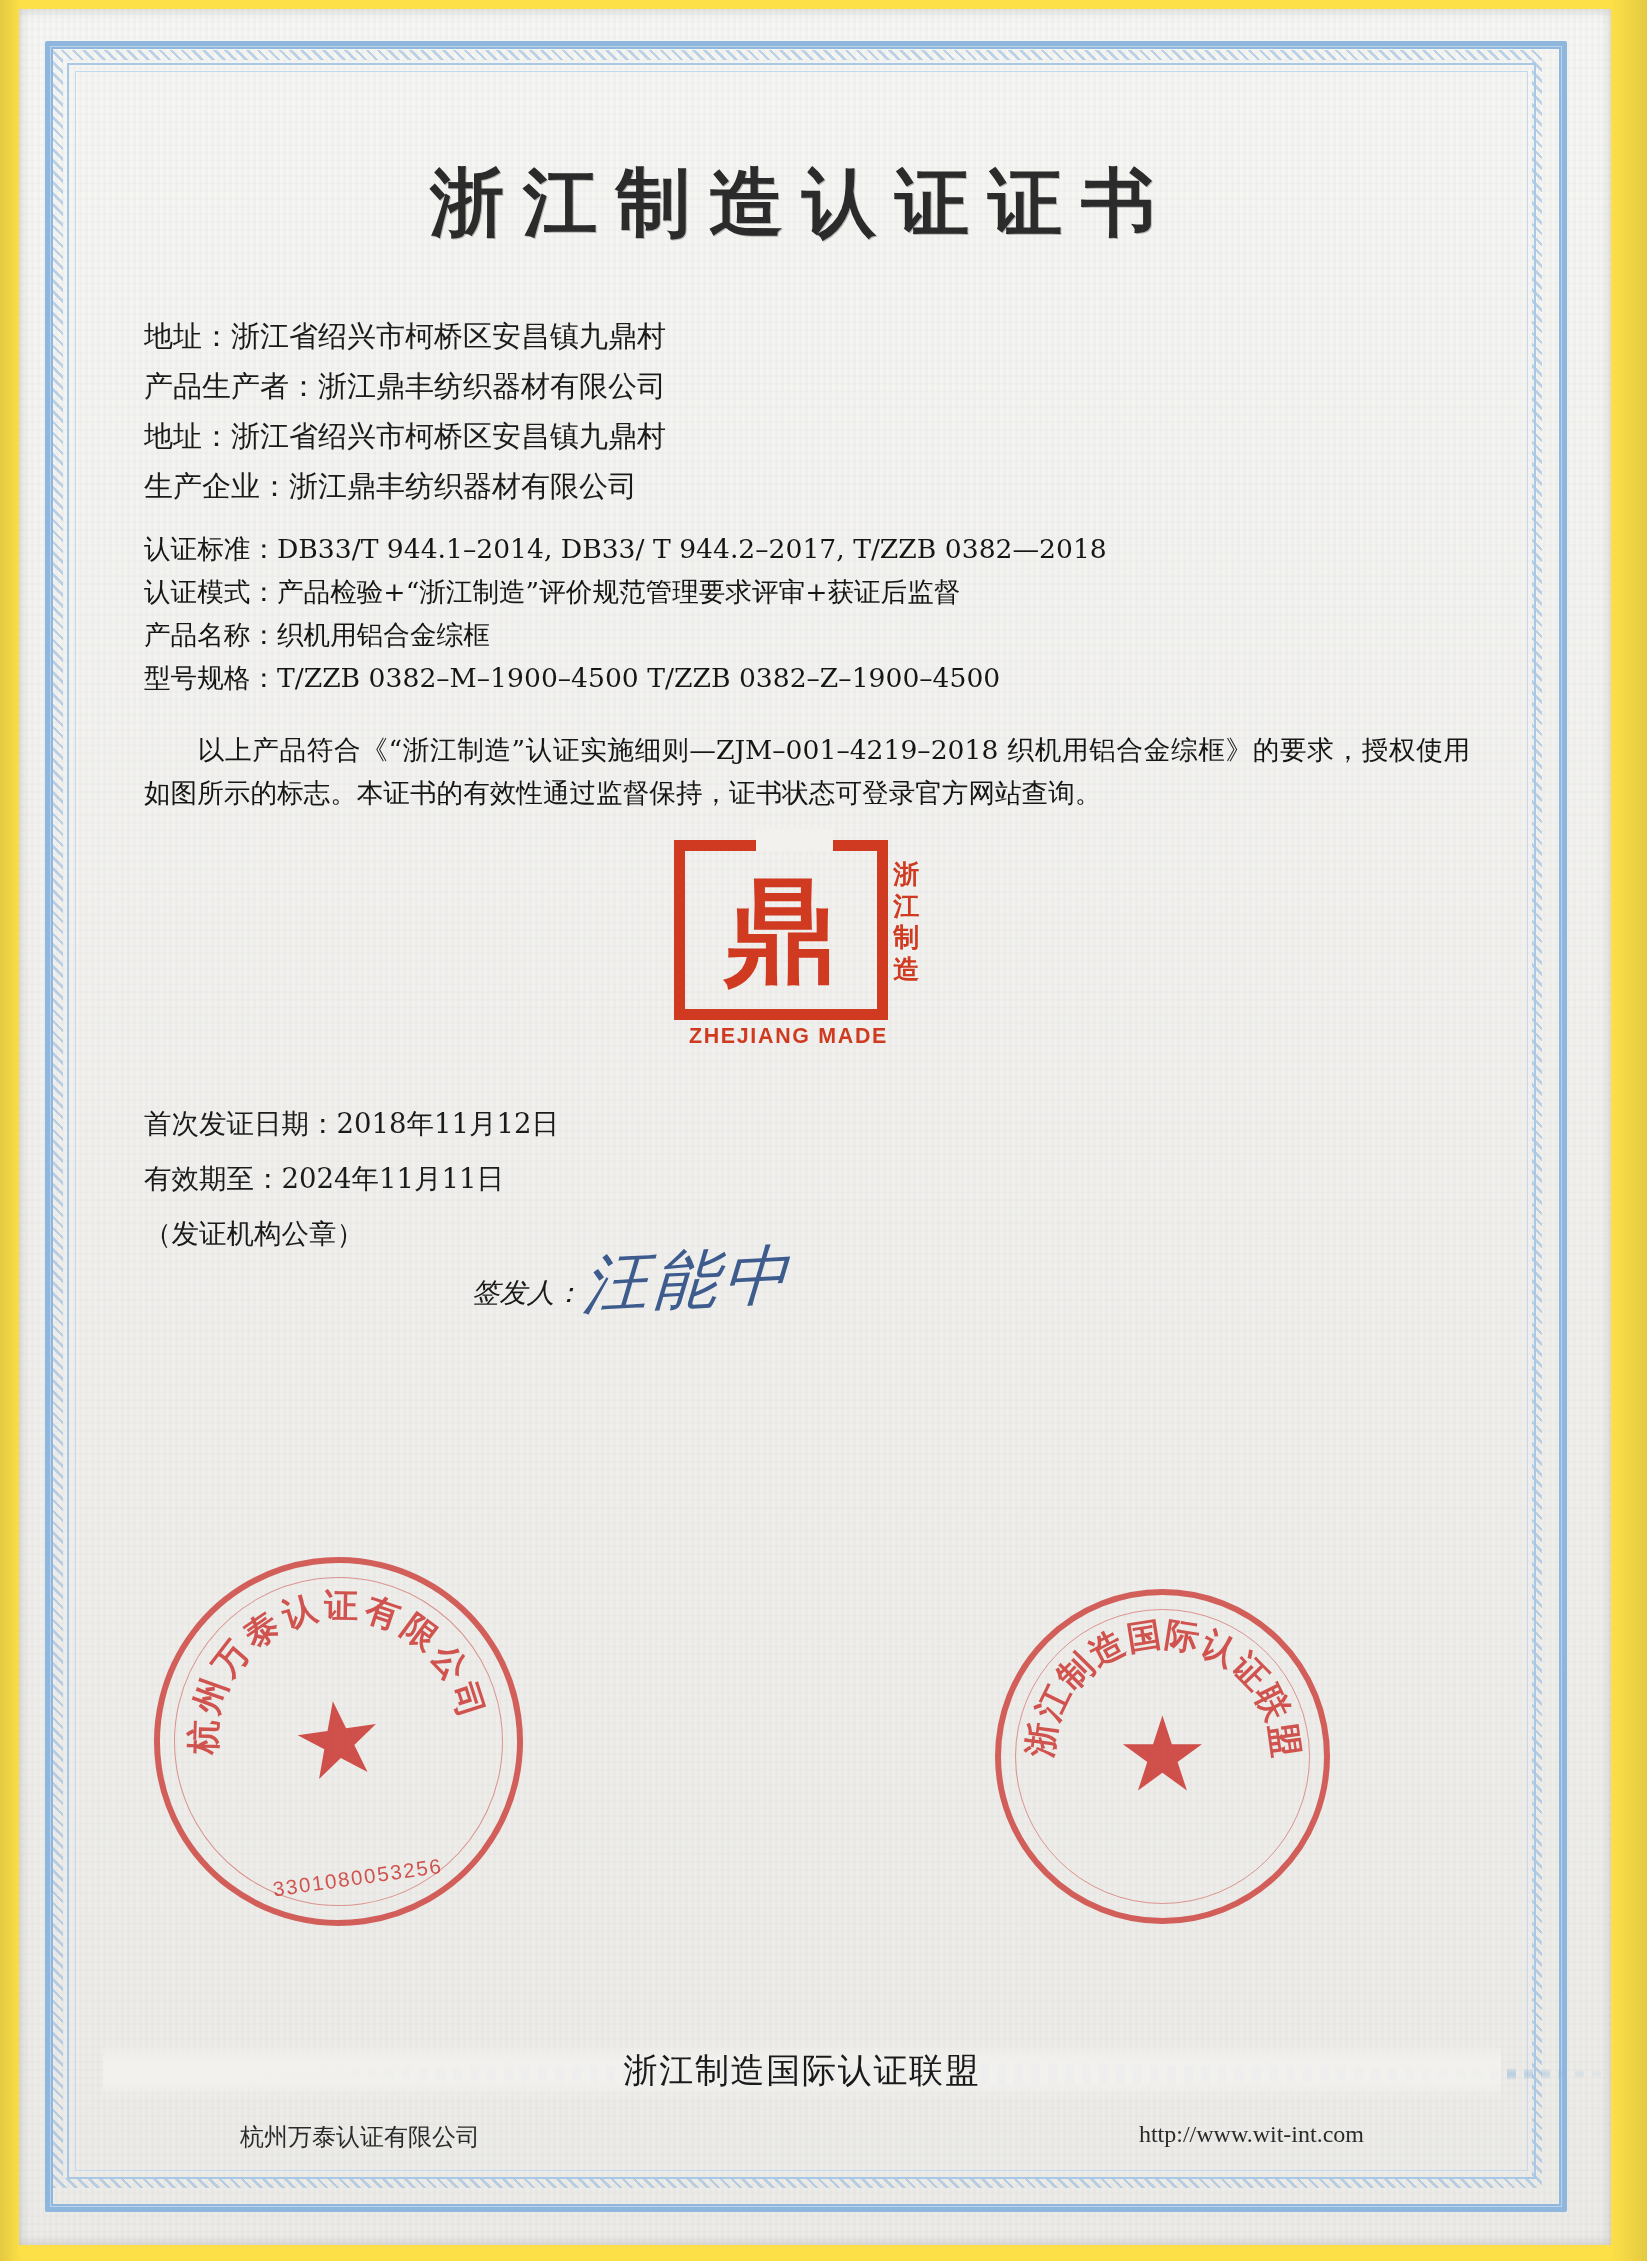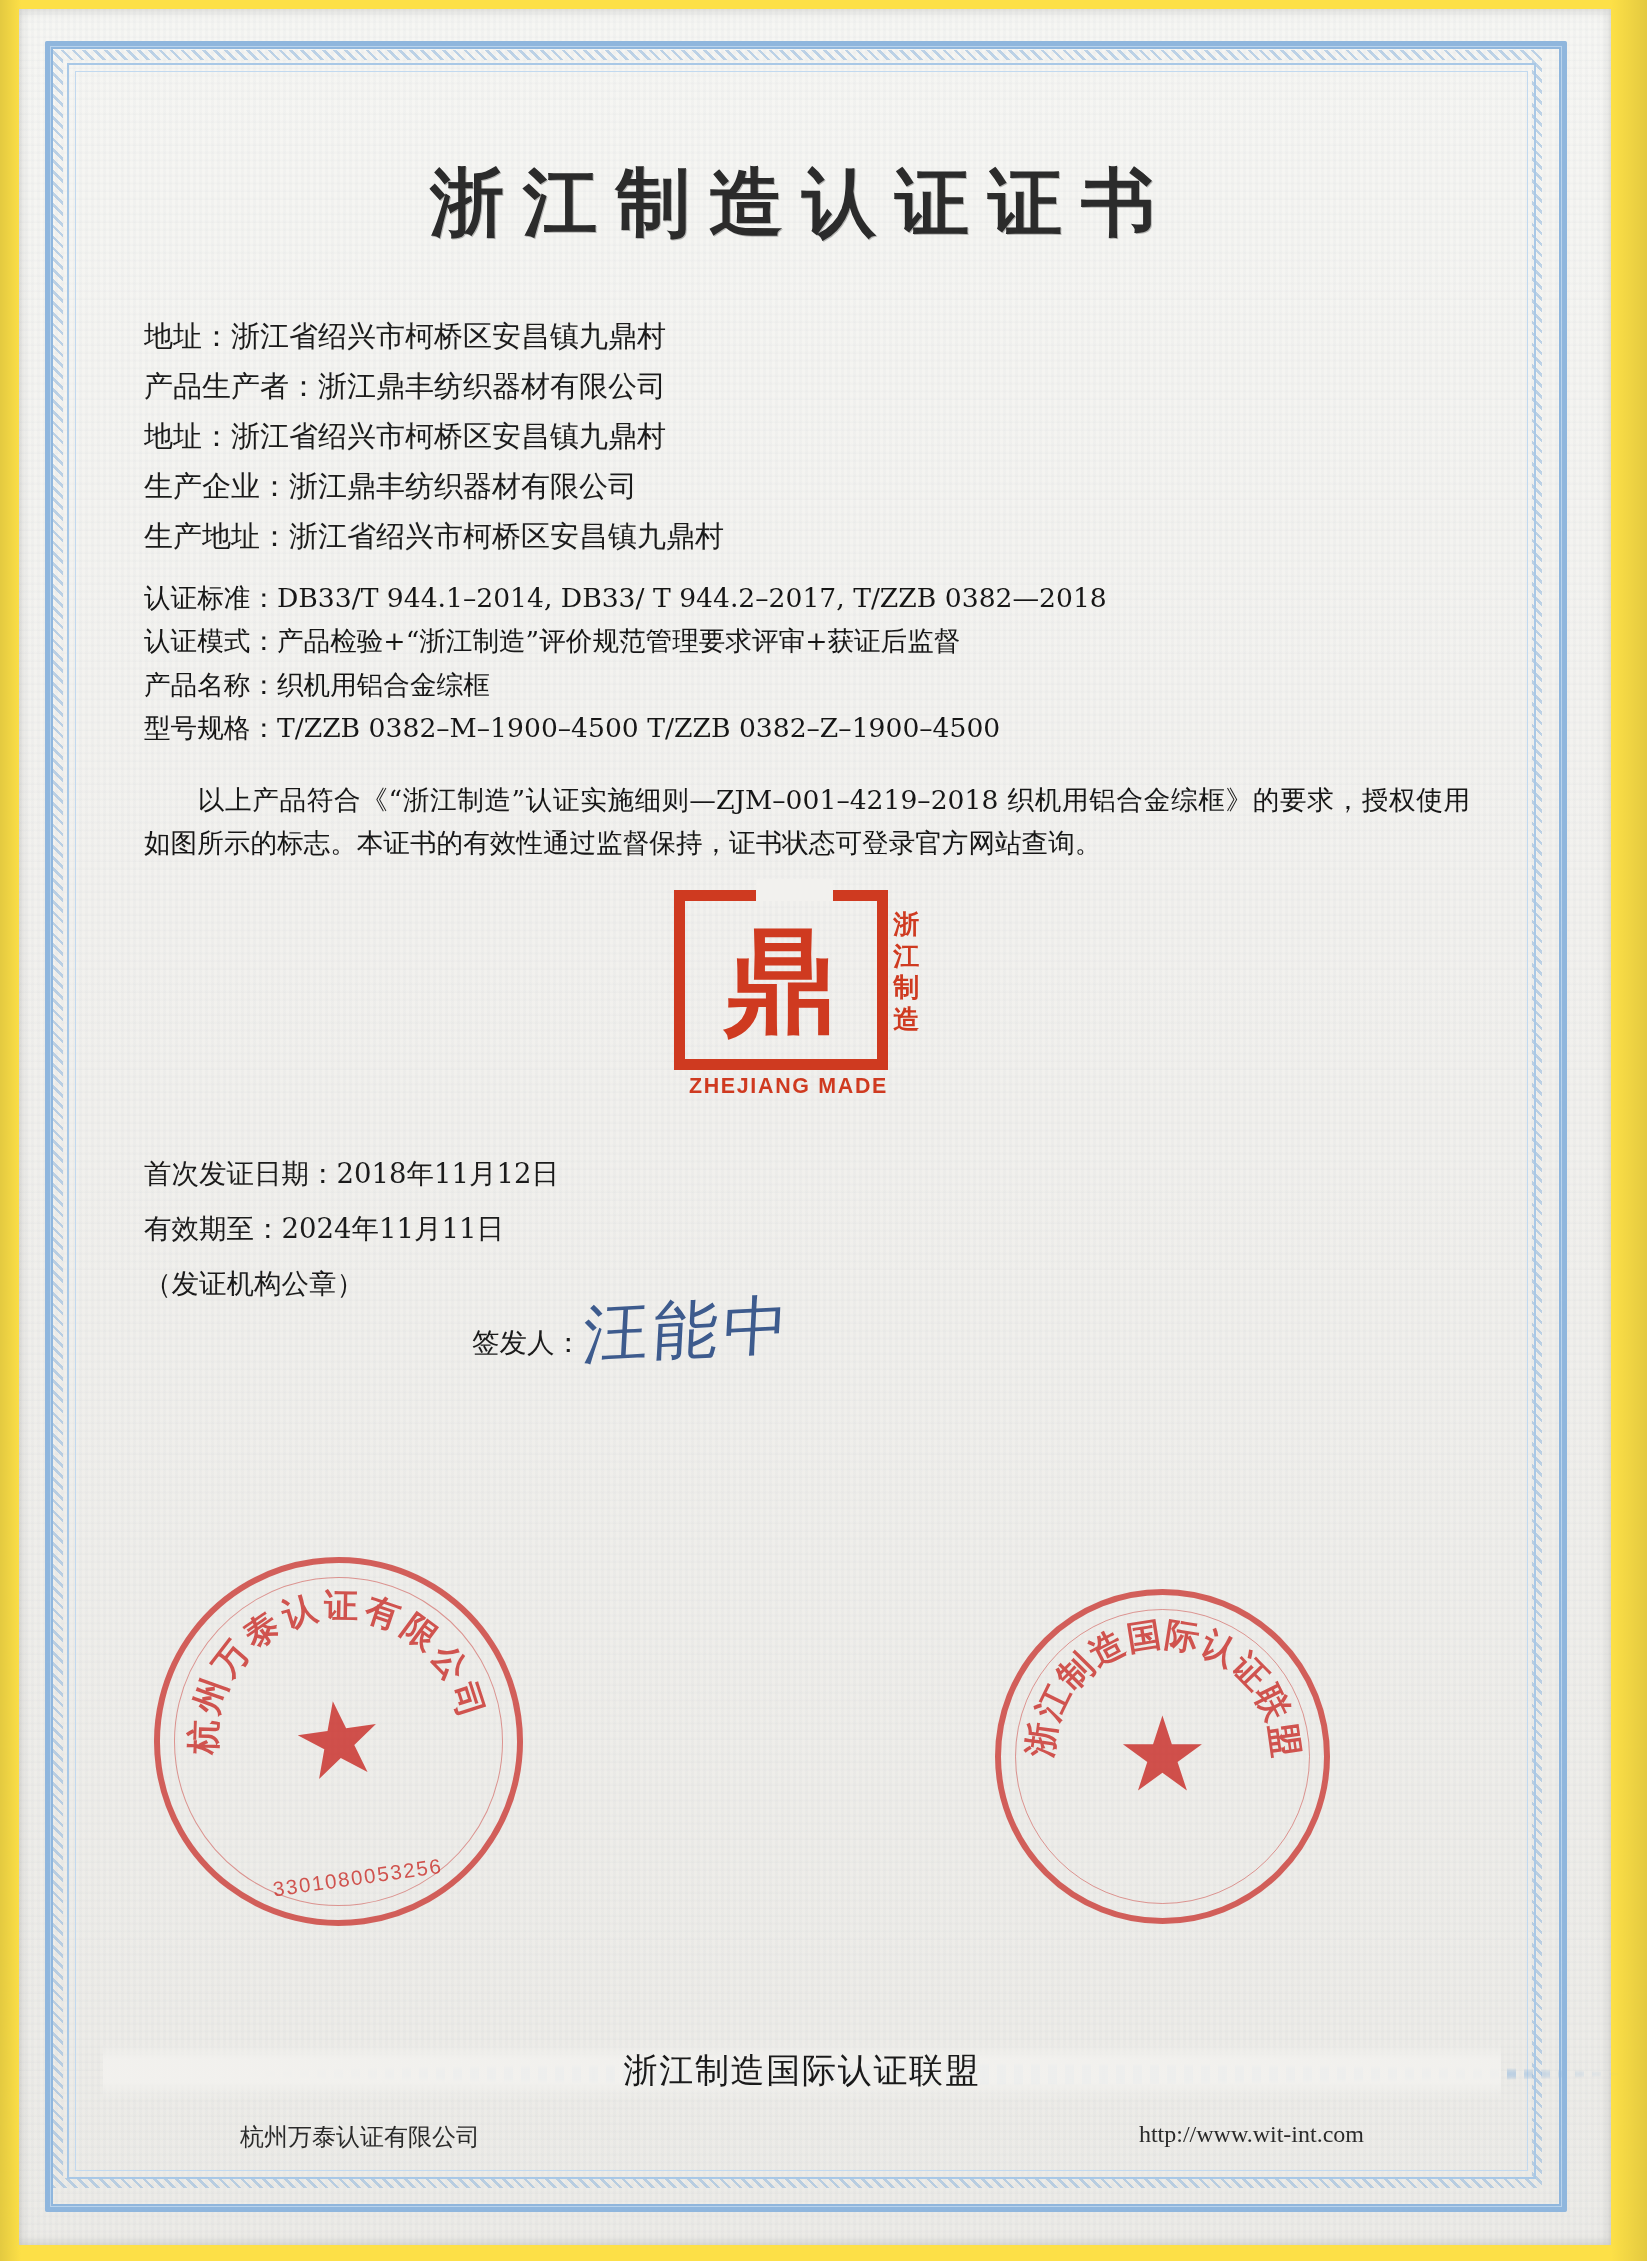--- a/index.html
+++ b/index.html
@@ -224,20 +224,21 @@
     font-family:"DejaVu Serif","Liberation Serif",serif;
   }
 
   .sign-row{
     margin-top: 13.7px;
     padding-left: 369px;
     font-size: 27.5px;
     color:#1b1b1b;
     font-family:"DejaVu Serif","Liberation Serif",serif;
     position: relative;
+    font-style: italic;
   }
   .signature{
     position:absolute;
     left: 480px;
     top: -39px;
     font-family:"DejaVu Serif","Liberation Serif",serif;
     font-size: 65px;
     color:#2f4f86;
     letter-spacing: 5.1px;
     transform: rotate(-3deg) skewX(-6deg);
@@ -378,23 +379,20 @@
         <span>地址：</span><span>浙江省绍兴市柯桥区安昌镇九鼎村</span>
       </div>
       <div class="row">
         <span>产品生产者：</span><span>浙江鼎丰纺织器材有限公司</span>
       </div>
       <div class="row">
         <span>地址：</span><span>浙江省绍兴市柯桥区安昌镇九鼎村</span>
       </div>
       <div class="row">
         <span>生产企业：</span><span>浙江鼎丰纺织器材有限公司</span>
-      </div>
-      <div class="row">
-        <span>生产地址：</span><span>浙江省绍兴市柯桥区安昌镇九鼎村</span>
       </div>
     </div>
 
     <div class="block-b">
       <div class="row">
         <span>认证标准：</span><span>DB33/T 944.1–2014, DB33/ T 944.2–2017, T/ZZB 0382—2018</span>
       </div>
       <div class="row">
         <span>认证模式：</span><span>产品检验+“浙江制造”评价规范管理要求评审+获证后监督</span>
       </div>

